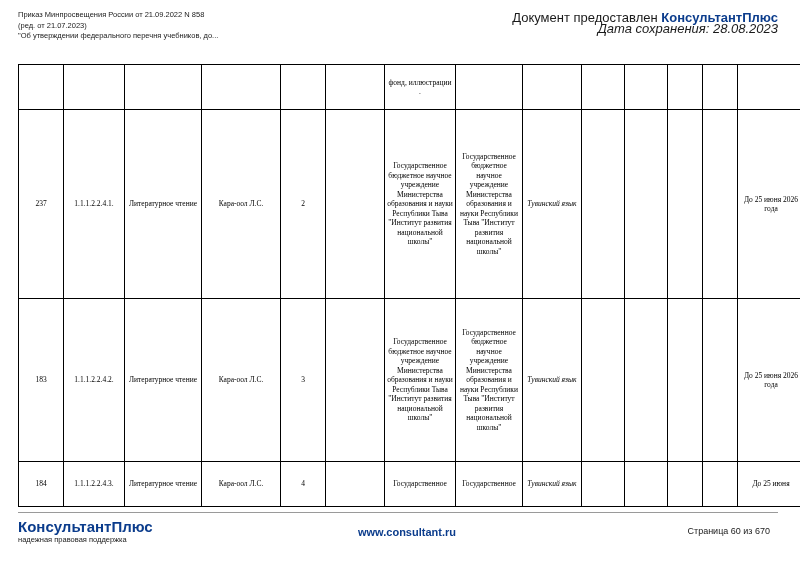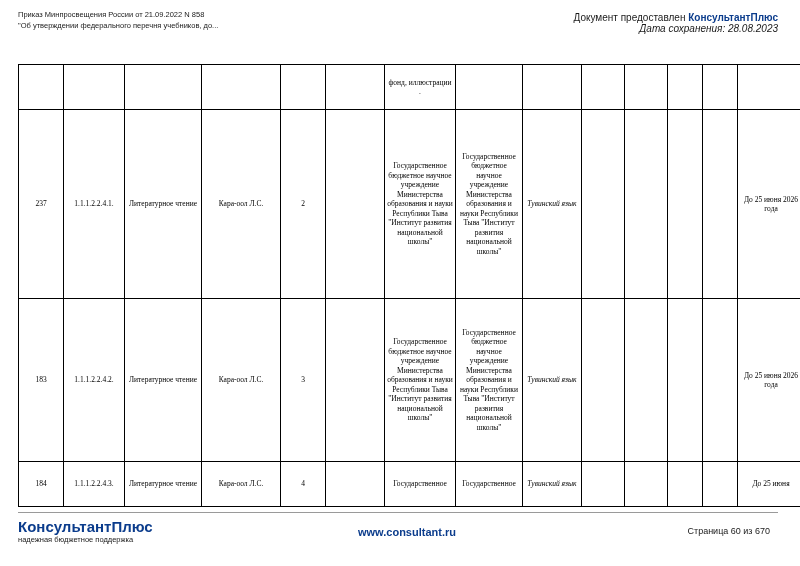--- a/index.html
+++ b/index.html
@@ -40,21 +40,21 @@
     font-size: 7.5px;
     line-height: 10.5px;
     color: #1a1a1a;
   }
   .header-right {
     position: absolute;
     right: 0;
     top: 2px;
     text-align: right;
     font-family: "Liberation Sans", sans-serif;
-    font-size: 10px;
+    font-size: 13px;
     line-height: 11px;
     color: #1a1a1a;
   }
   .brand-inline {
     color: #0b3c8c;
     font-weight: bold;
   }
   .header-date {
     font-style: italic;
     color: #1a1a1a;
@@ -162,20 +162,21 @@
   }
 </style>
 </head>
 <body>
 
 <div class="page">
 
   <div class="header">
     <div class="header-left">
       <div>Приказ Минпросвещения России от 21.09.2022 N 858</div>
+      <div>(ред. от 21.07.2023)</div>
       <div>"Об утверждении федерального перечня учебников, до...</div>
     </div>
     <div class="header-right">
       <div>
         <span>Документ предоставлен </span><span class="brand-inline">КонсультантПлюс</span>
       </div>
       <div class="header-date">Дата сохранения: 28.08.2023</div>
     </div>
   </div>
 
@@ -250,19 +251,19 @@
           <td class="c-date top-align">До 25 июня</td>
         </tr>
       </tbody>
     </table>
   </div>
 
   <div class="footer">
     <div class="footer-rule"></div>
     <div class="footer-logo">
       <div class="logo-main">КонсультантПлюс</div>
-      <div class="logo-sub">надежная бюджетное поддержка</div>
+      <div class="logo-sub">надежная правовая поддержка</div>
     </div>
     <a class="footer-url" href="#">www.consultant.ru</a>
     <div class="footer-page">Страница 60 из 670</div>
   </div>
 
 </div>
 
 </body></html>

